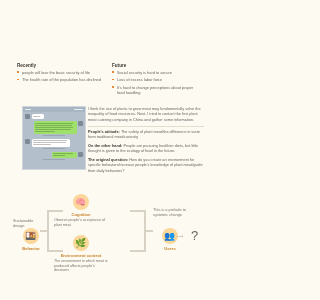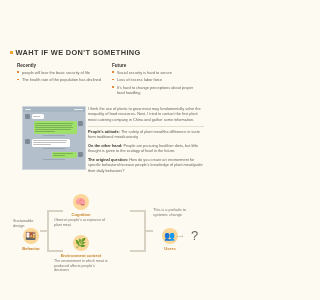--- a/index.html
+++ b/index.html
@@ -82,24 +82,20 @@
 
   .bracket{position:absolute;border:.5px solid #d8d2c4;}
   .qmark{position:absolute;font-size:13px;color:#6b6560;font-weight:normal;}
   .arrow{position:absolute;font-size:5px;color:#b9b2a5;}
 </style>
 </head>
 <body>
 
 <div class="page">
 
-  <div class="sec-head" id="head1">
-    <span class="sec-bullet"></span>
-    <span>WAHT IF WE DON'T SOMETHING</span>
-  </div>
 
   <div class="cols">
 
     <div class="col">
       <div class="col-title">Recently</div>
       <ul class="blist">
         <li>people will lose the basic security of life</li>
         <li>The health rate of the population has declined</li>
       </ul>
     </div>

